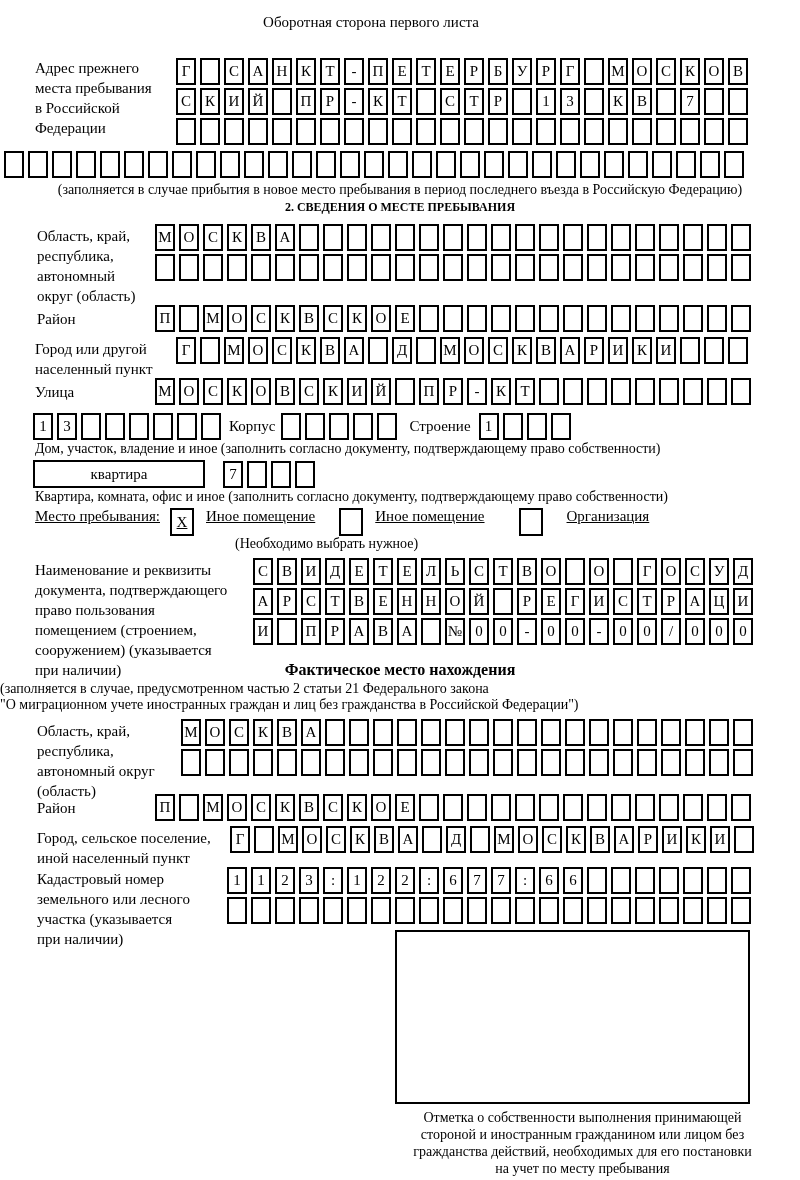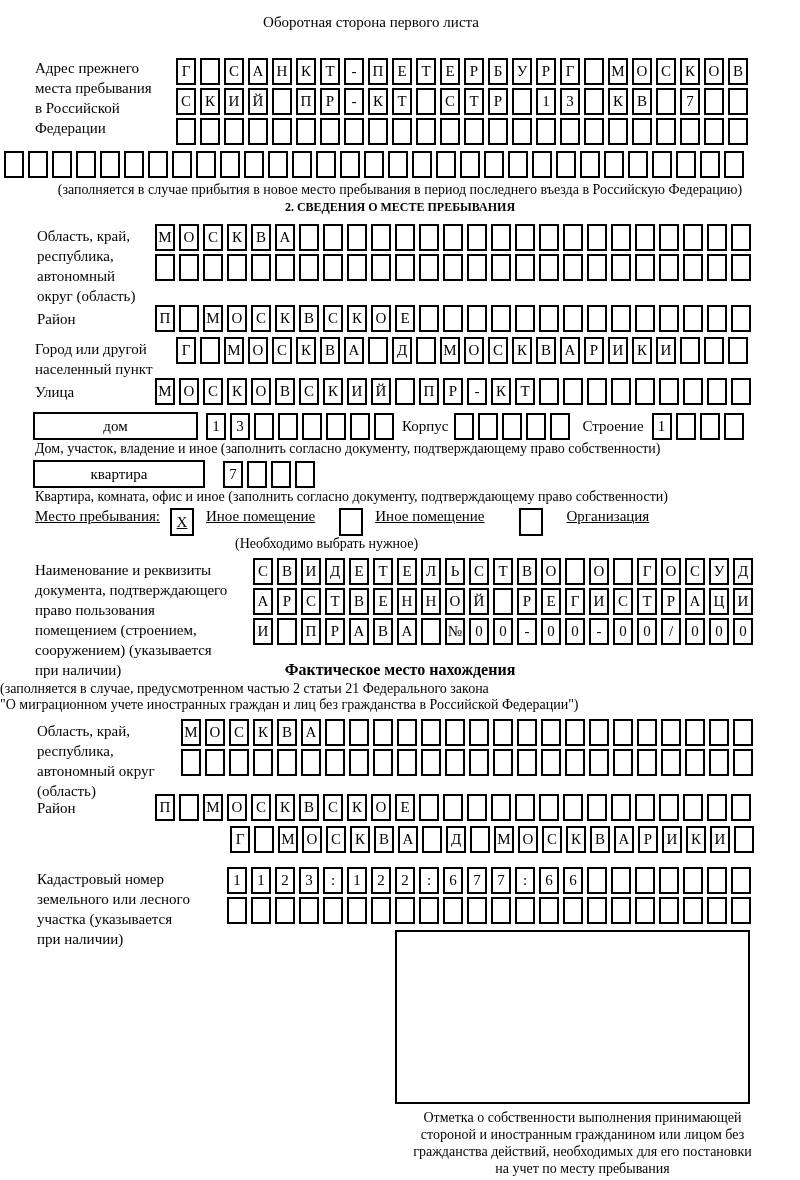--- a/index.html
+++ b/index.html
@@ -321,21 +321,20 @@
       <span class="cb"></span>
       <span class="cb"></span>
       <span class="cb"></span>
       <span class="cb"></span>
       <span class="cb"></span>
       <span class="cb"></span>
     </div>
 </div>
 
 <div class="domrow" style="margin-top:0;">
-  <div class="rect-field" style="width:161px;margin-right:8px;">дом</div>
   <div class="box-row" style="margin-bottom:0;">
       <span class="cb">1</span>
       <span class="cb">3</span>
       <span class="cb"></span>
       <span class="cb"></span>
       <span class="cb"></span>
       <span class="cb"></span>
       <span class="cb"></span>
       <span class="cb"></span>
     </div>
@@ -545,20 +544,22 @@
       <span class="cb"></span>
       <span class="cb"></span>
       <span class="cb"></span>
       <span class="cb"></span>
       <span class="cb"></span>
       <span class="cb"></span>
     </div>
 </div>
 
 <div class="frow h27 mb14">
+  <div class="flabel abs-label" style="left:37px;top:2px;">Город, сельское поселение,
+иной населенный пункт</div>
   <div class="box-row ml230">
       <span class="cb">Г</span>
       <span class="cb"></span>
       <span class="cb">М</span>
       <span class="cb">О</span>
       <span class="cb">С</span>
       <span class="cb">К</span>
       <span class="cb">В</span>
       <span class="cb">А</span>
       <span class="cb"></span>

